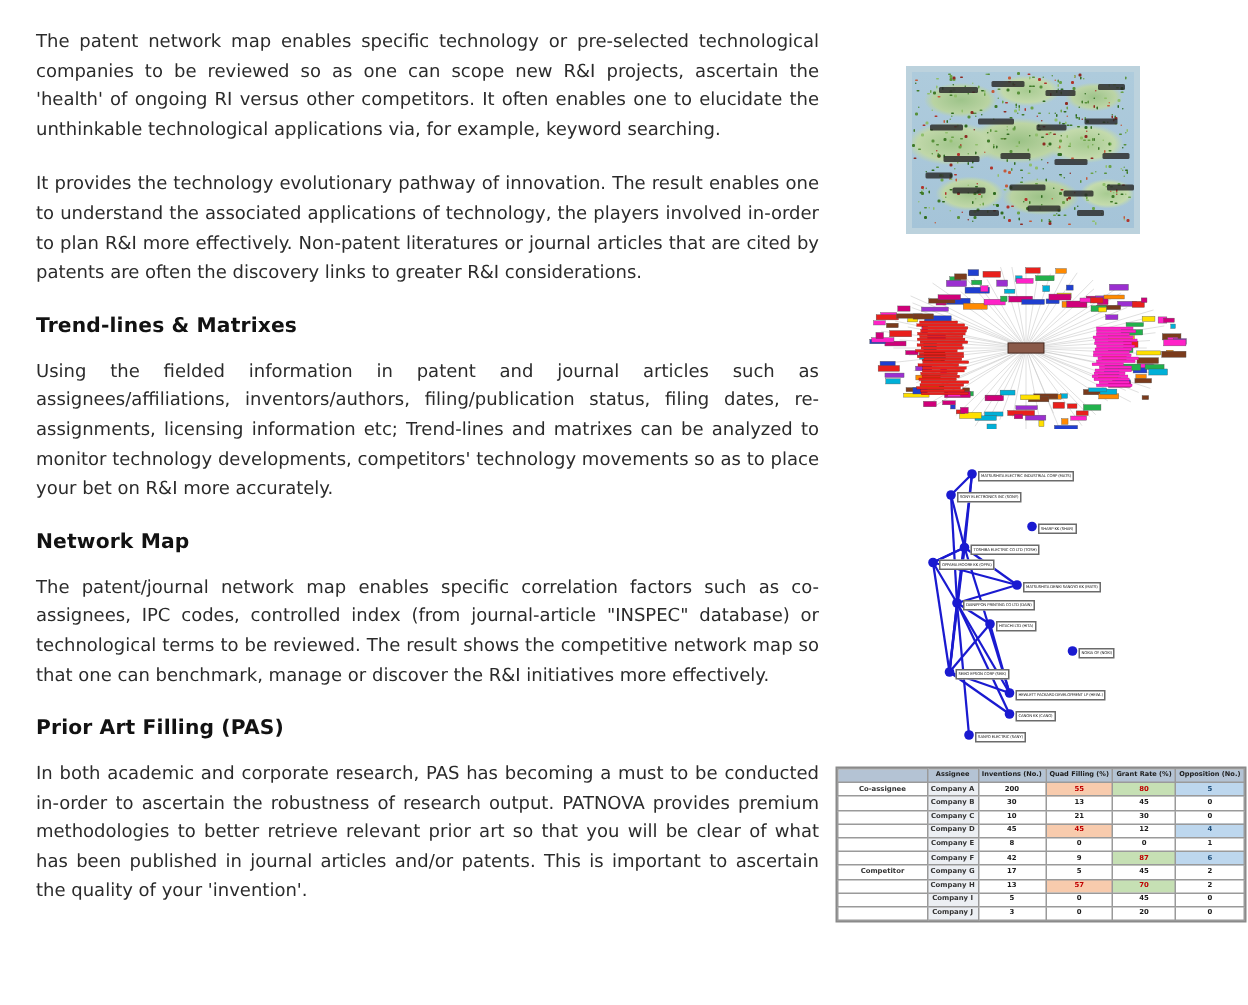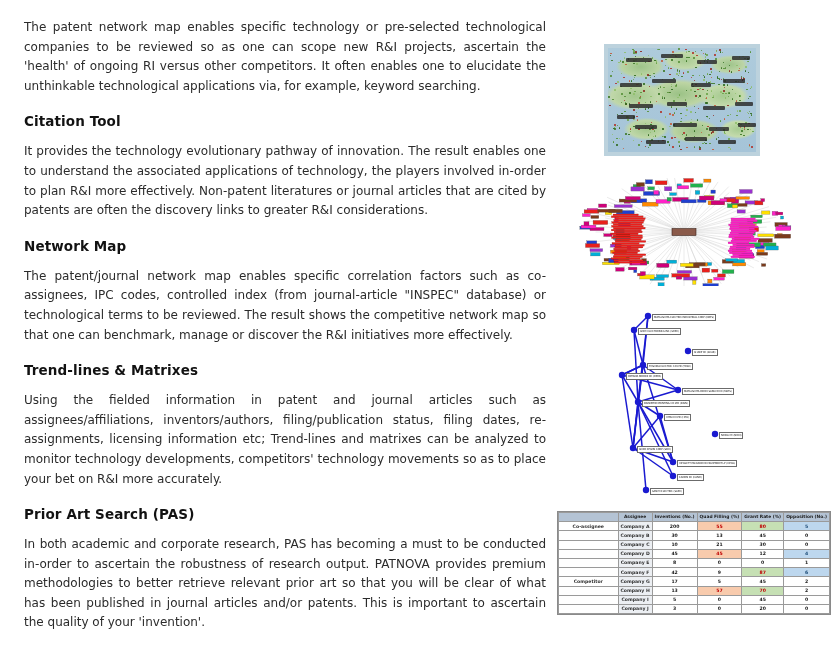--- a/index.html
+++ b/index.html
@@ -90,33 +90,32 @@
 </head>
 <body>
 
 <div class="page">
 
   <div class="doc">
     <div class="sec">
       <p class="sec-body">The patent network map enables specific technology or pre-selected technological companies to be reviewed so as one can scope new R&amp;I projects, ascertain the 'health' of ongoing RI versus other competitors. It often enables one to elucidate the unthinkable technological applications via, for example, keyword searching.</p>
     </div>
     <div class="sec">
-      <h2 class="sec-title">Citation Tool</h2>
       <p class="sec-body">It provides the technology evolutionary pathway of innovation. The result enables one to understand the associated applications of technology, the players involved in-order to plan R&amp;I more effectively. Non-patent literatures or journal articles that are cited by patents are often the discovery links to greater R&amp;I considerations.</p>
+    </div>
+    <div class="sec">
+      <h2 class="sec-title">Trend-lines &amp; Matrixes</h2>
+      <p class="sec-body">Using the fielded information in patent and journal articles such as assignees/affiliations, inventors/authors, filing/publication status, filing dates, re-assignments, licensing information etc; Trend-lines and matrixes can be analyzed to monitor technology developments, competitors' technology movements so as to place your bet on R&amp;I more accurately.</p>
     </div>
     <div class="sec">
       <h2 class="sec-title">Network Map</h2>
       <p class="sec-body">The patent/journal network map enables specific correlation factors such as co-assignees, IPC codes, controlled index (from journal-article "INSPEC" database) or technological terms to be reviewed. The result shows the competitive network map so that one can benchmark, manage or discover the R&amp;I initiatives more effectively.</p>
     </div>
     <div class="sec">
-      <h2 class="sec-title">Trend-lines &amp; Matrixes</h2>
-      <p class="sec-body">Using the fielded information in patent and journal articles such as assignees/affiliations, inventors/authors, filing/publication status, filing dates, re-assignments, licensing information etc; Trend-lines and matrixes can be analyzed to monitor technology developments, competitors' technology movements so as to place your bet on R&amp;I more accurately.</p>
-    </div>
-    <div class="sec">
-      <h2 class="sec-title">Prior Art Search (PAS)</h2>
+      <h2 class="sec-title">Prior Art Filling (PAS)</h2>
       <p class="sec-body">In both academic and corporate research, PAS has becoming a must to be conducted in-order to ascertain the robustness of research output. PATNOVA provides premium methodologies to better retrieve relevant prior art so that you will be clear of what has been published in journal articles and/or patents. This is important to ascertain the quality of your 'invention'.</p>
     </div>
   </div>
 
   <div class="media">
 
     <div class="map-wrap">
       <div class="map" id="mapCanvas">
           <div class="sp" style="left: 64.2051%; top: 29.8718%; background: rgb(143, 191, 106);"></div>
           <div class="sp" style="left: 66.5872%; top: 65.9661%; background: rgb(143, 191, 106);"></div>

